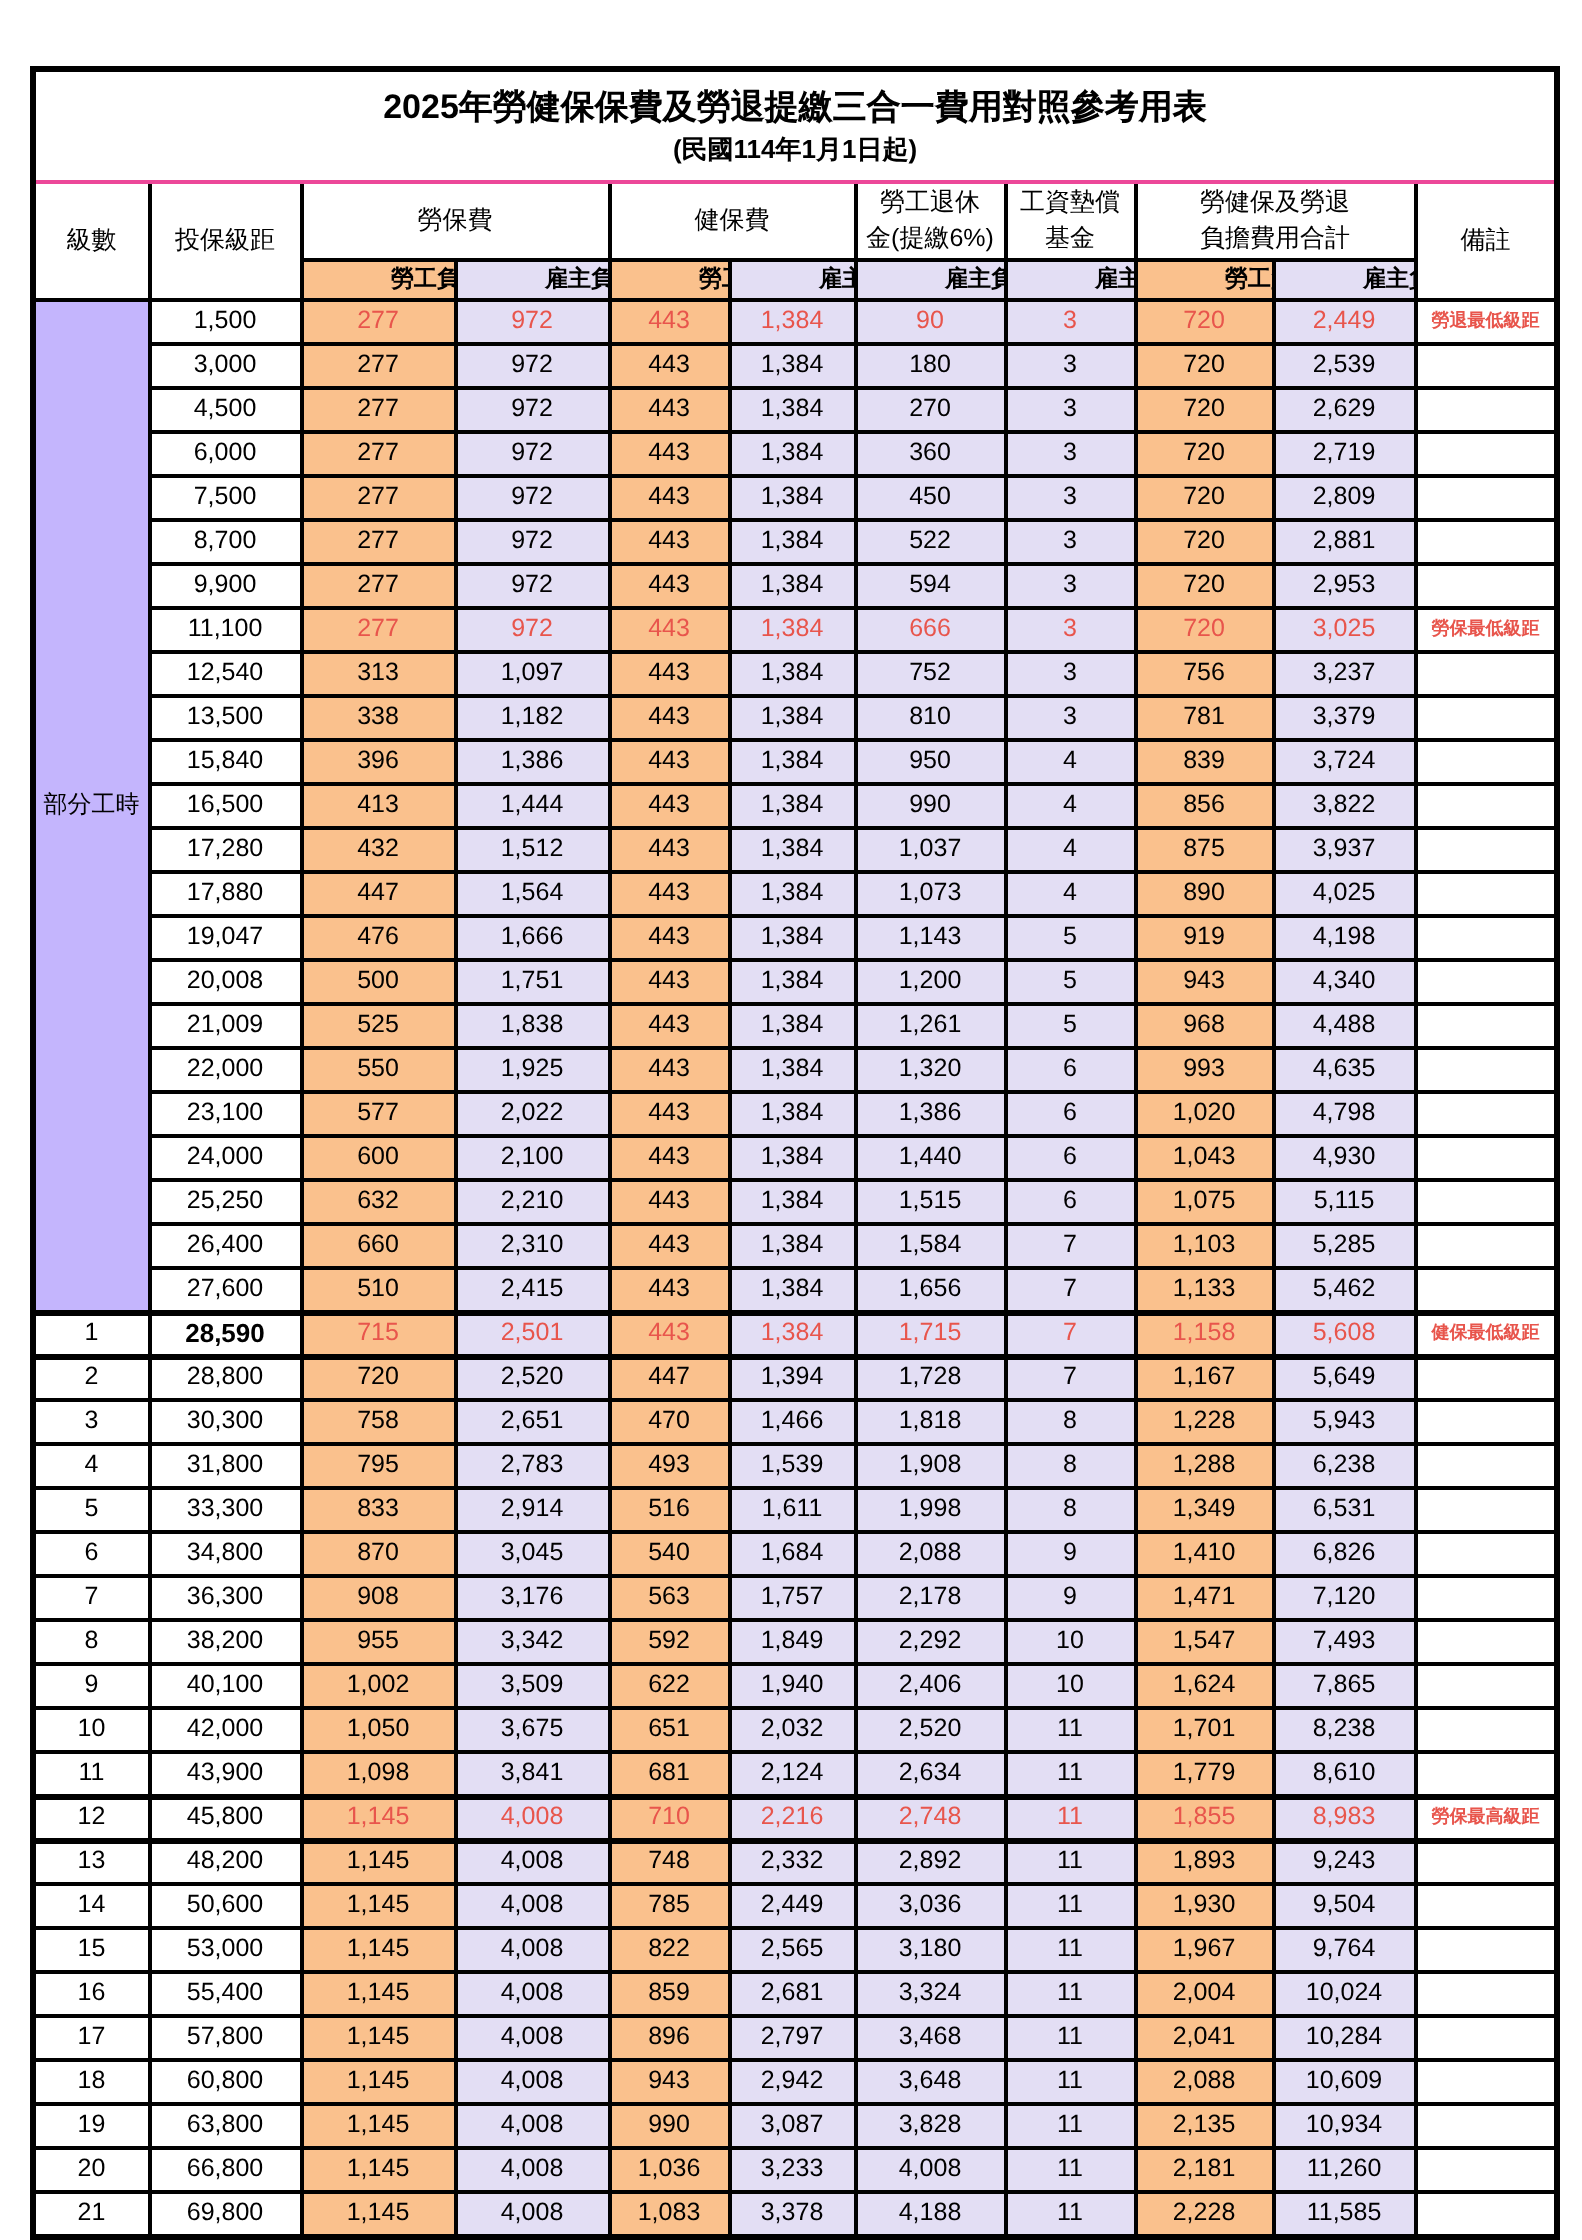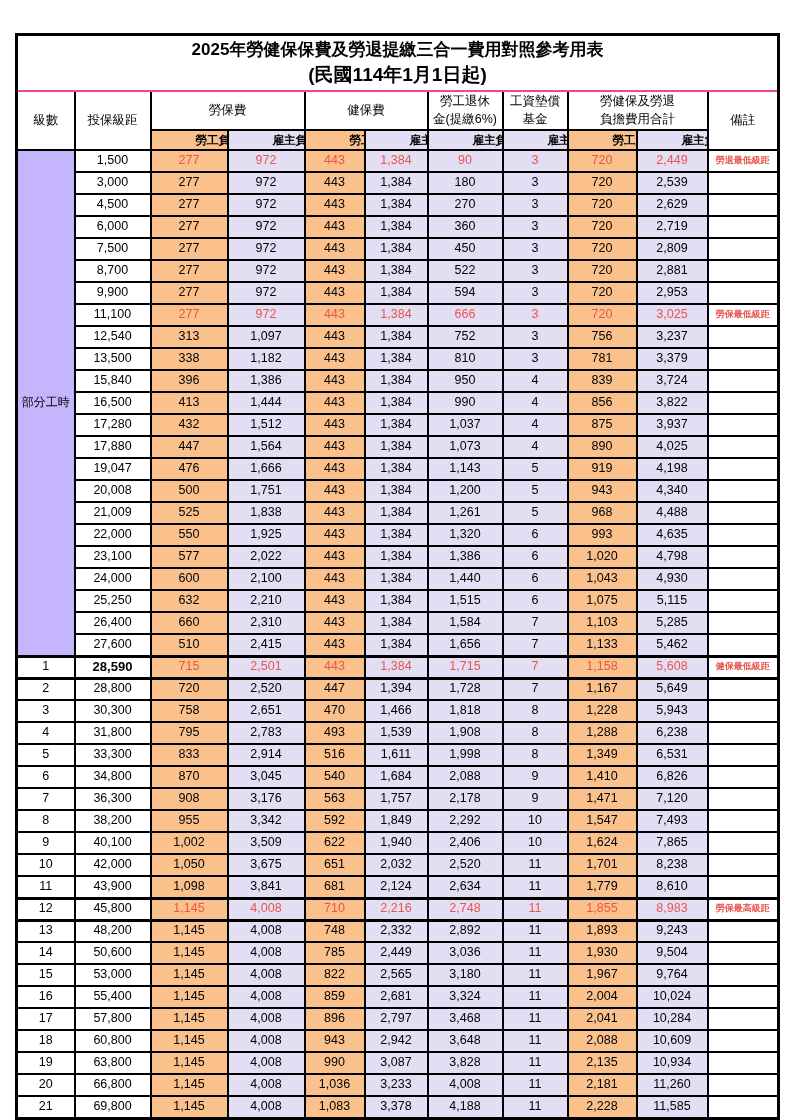--- a/index.html
+++ b/index.html
@@ -3,21 +3,21 @@
 <meta charset="utf-8">
 <style>
   html,body{margin:0;padding:0;background:#fff;}
   body{width:791px;height:1120px;font-family:"Liberation Sans",sans-serif;}
   .sheet{padding:33px 14px 0 15px;}
   table{border-collapse:collapse;table-layout:fixed;width:762px;border:3px solid #000;}
   td{border:2px solid #000;text-align:center;vertical-align:middle;padding:0 1px;
      font-size:12.5px;color:#000;line-height:1.25;overflow:hidden;white-space:nowrap;}
   tr.title-row td{height:54px;border-bottom:2px solid #ec4899;}
   .title-main{font-size:17px;font-weight:bold;line-height:1.45;}
-  .title-sub{font-size:19px;font-weight:bold;line-height:1.3;}
+  .title-sub{font-size:13px;font-weight:bold;line-height:1.3;}
   tr.head-a td{height:37px;font-size:12.5px;}
   tr.head-b td{height:18px;font-size:11.5px;font-weight:bold;padding-left:44px;}
   tbody tr{height:22px;}
   td.emp{background:var(--emp,#FAC18D);}
   td.er{background:var(--er,#E3DEF4);}
   tr.hl td.val{color:var(--red,#E8554C);}
   td.remark{font-size:9px;font-weight:bold;color:var(--red,#E8554C);padding:0;margin-left:14px;}
   td.group{font-size:12px;background:#c4b5fd;}
   td.b{font-weight:bold;font-size:13px;}
   tr.thick td{border-top:3px solid #000;border-bottom:3px solid #000;}

